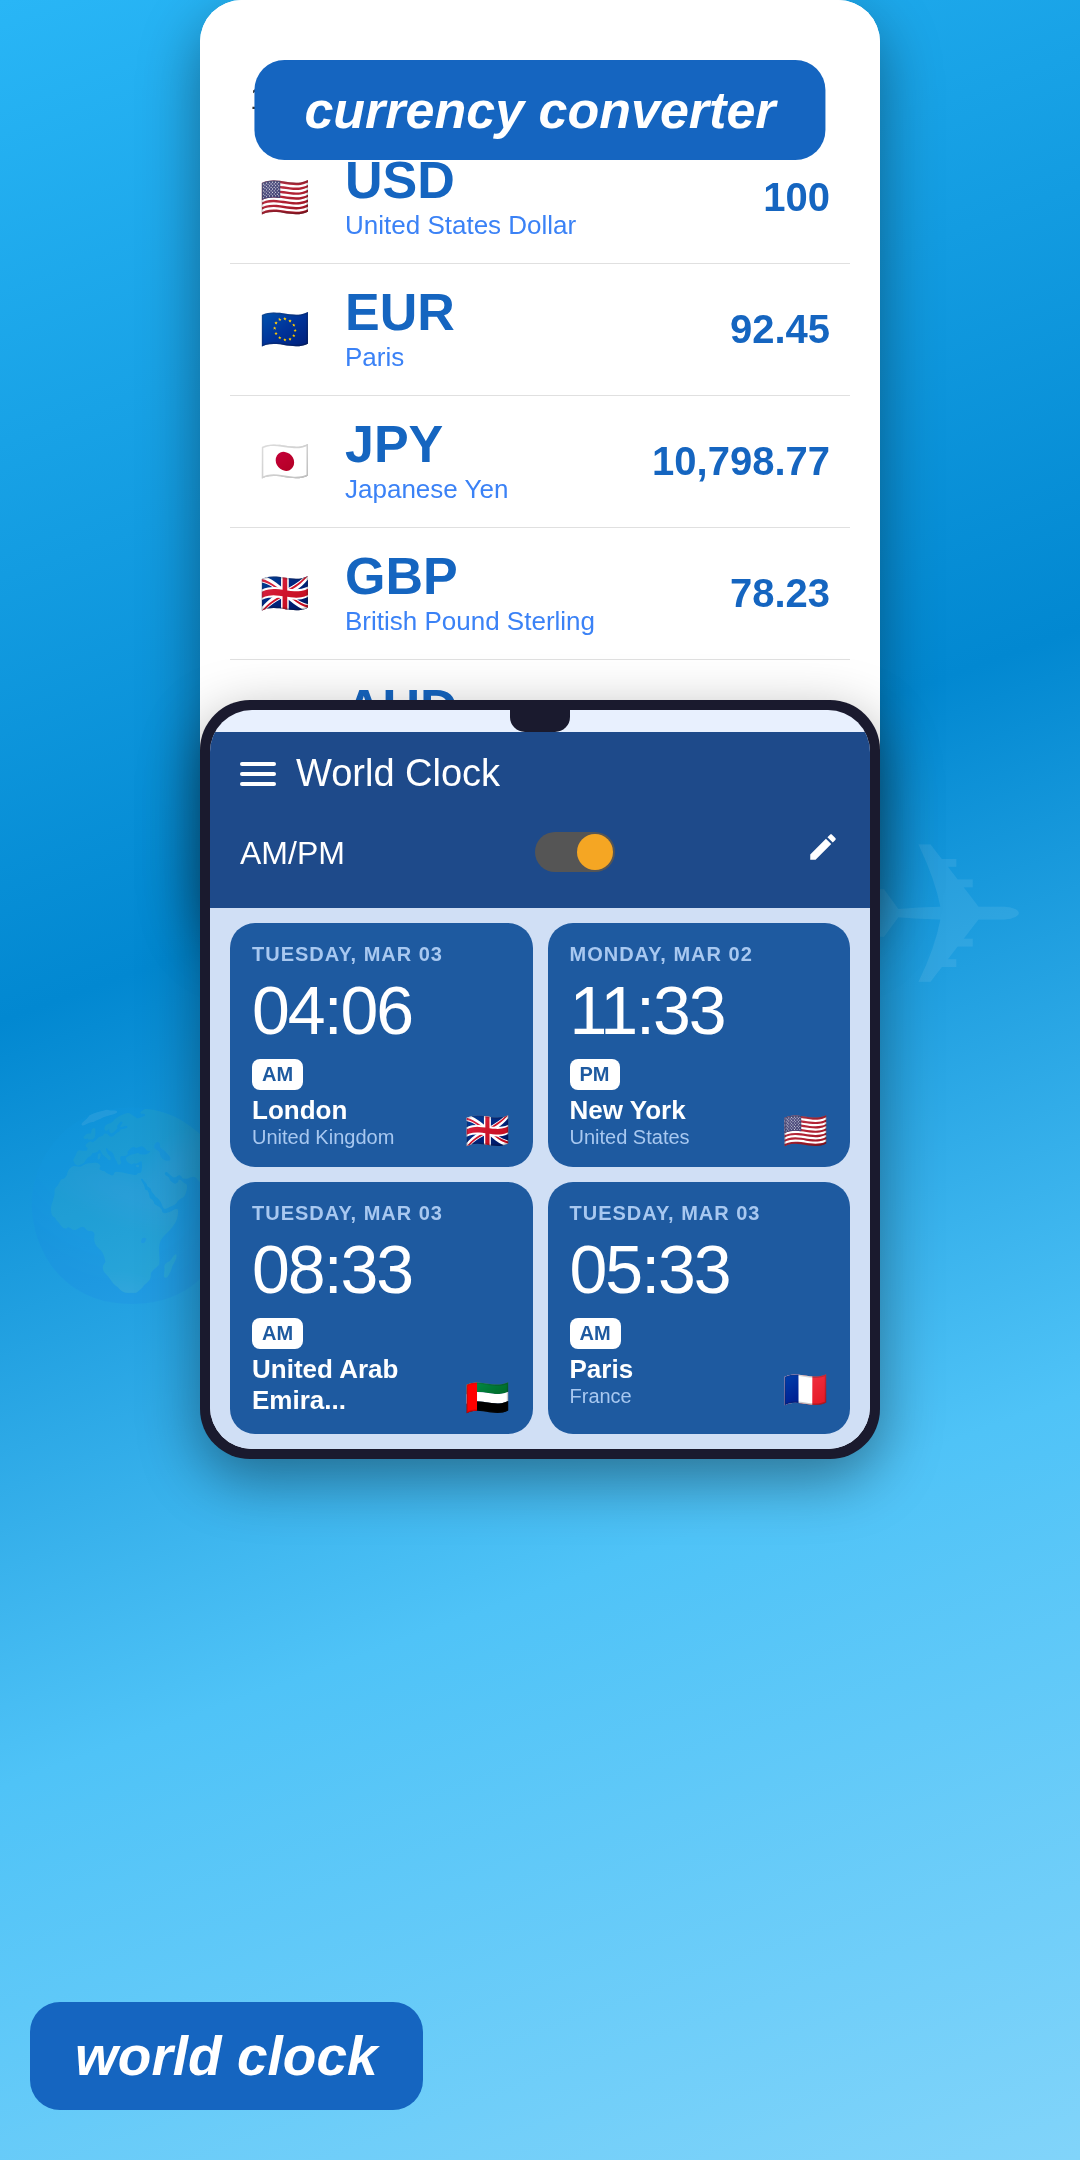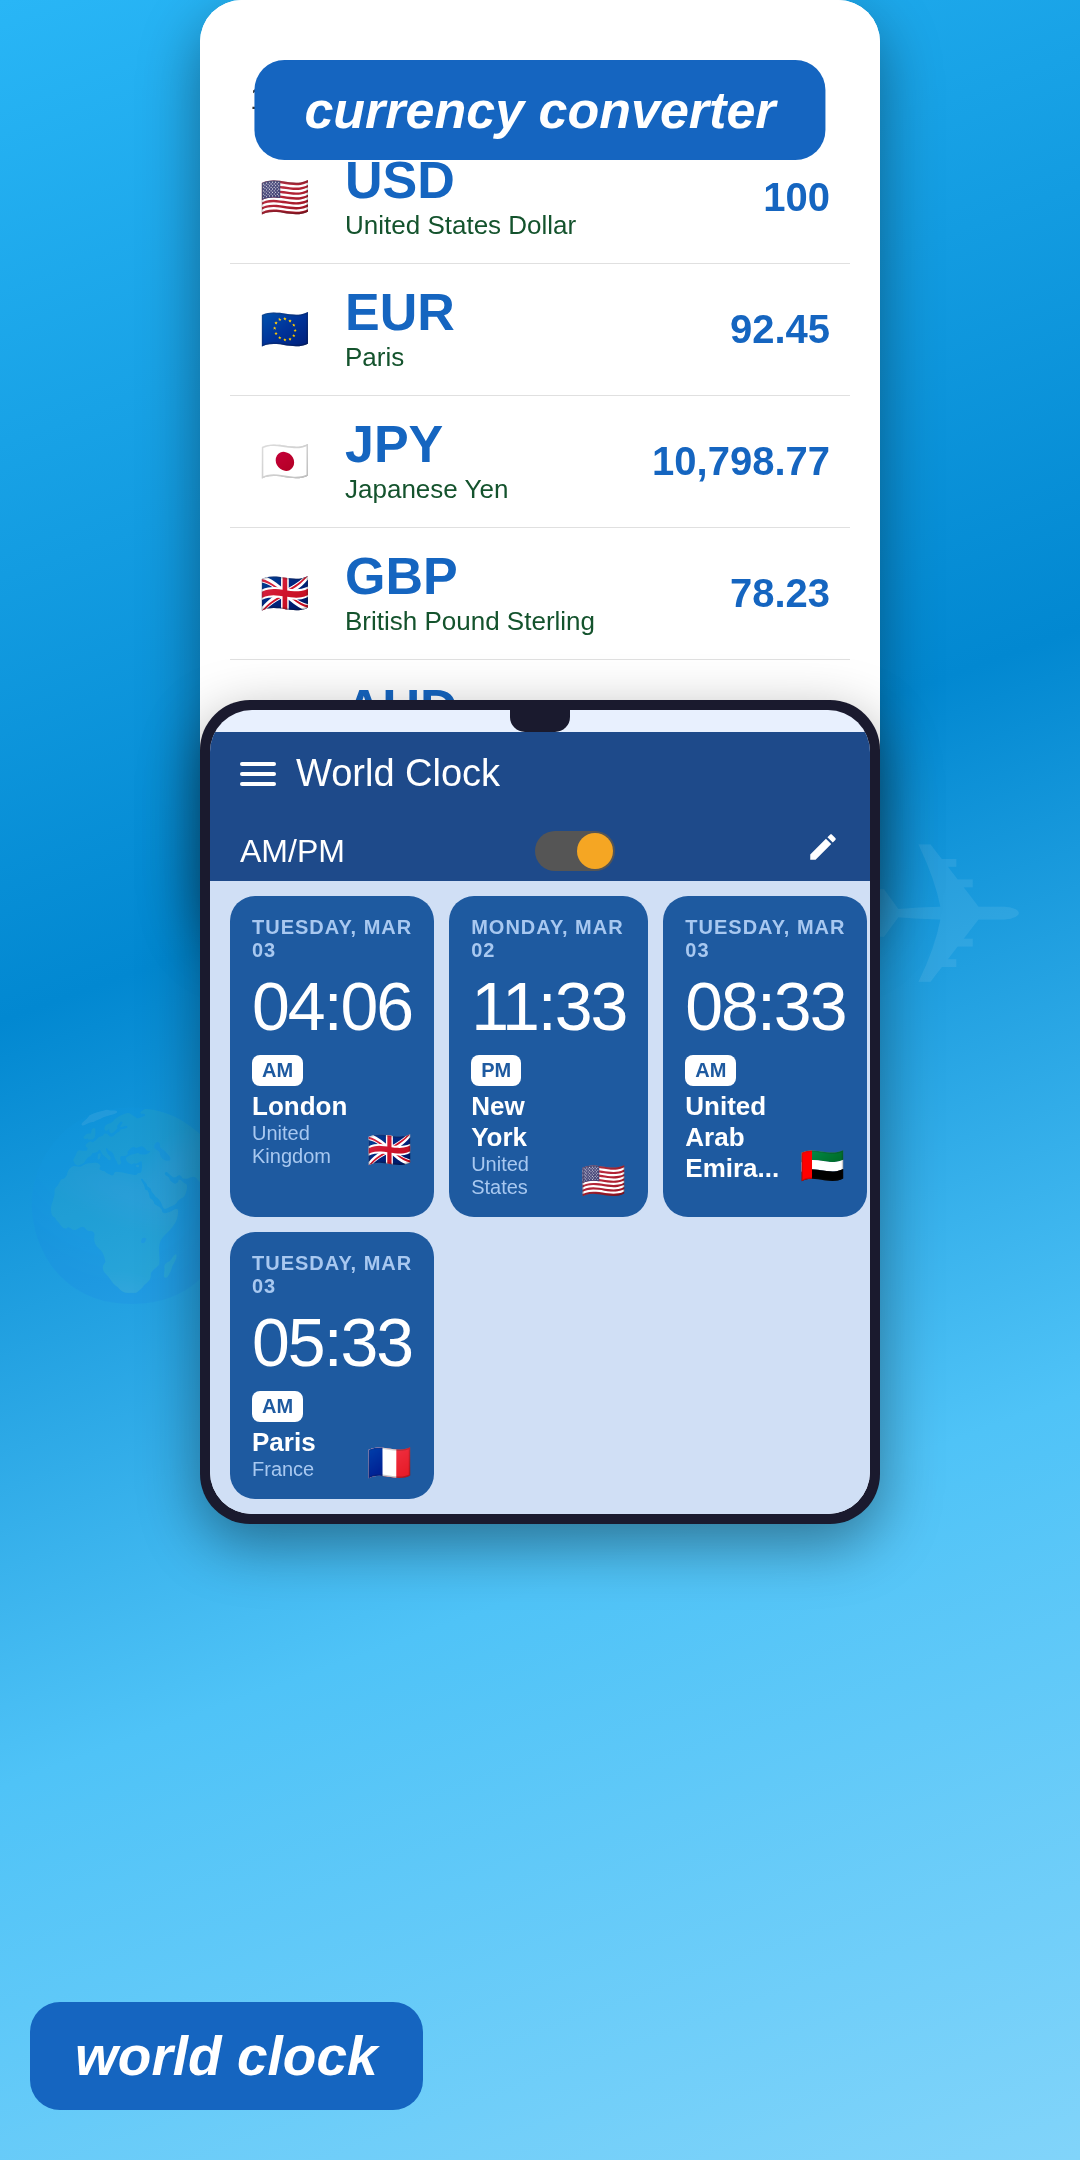--- a/index.html
+++ b/index.html
@@ -91,21 +91,21 @@
       flex: 1;
     }
     .currency-code {
       font-size: 52px;
       font-weight: 700;
       color: #1565c0;
       line-height: 1;
     }
     .currency-name {
       font-size: 26px;
-      color: #14532d;
+      color: #3b82f6;
       margin-top: 4px;
     }
     .currency-value {
       font-size: 40px;
       font-weight: 600;
       color: #1565c0;
     }
 
     
     .phone-clock {
@@ -164,23 +164,23 @@
     .clock-title {
       color: white;
       font-size: 38px;
       font-weight: 500;
       flex: 1;
     }
 
     
     .ampm-row {
       background: #1e4a8a;
-      padding: 15px 30px 9px;
-      display: flex;
-      align-items: center;
+      padding: 15px 30px 36px;
+      display: flex;
+      align-items: flex-end;
       justify-content: space-between;
     }
 
     .ampm-label {
       color: white;
       font-size: 32px;
       font-weight: 500;
     }
 
     .toggle-switch {
@@ -205,21 +205,21 @@
     }
 
     .edit-icon {
       color: white;
       font-size: 34px;
     }
 
     
     .clock-grid {
       display: grid;
-      grid-template-columns: 1fr 1fr 1fr;
+      grid-template-columns: 1fr 1fr;
       gap: 15px;
       padding: 15px 20px;
       background: #d0dff5;
     }
 
     .clock-card {
       background: #1e5aa0;
       border-radius: 25px;
       padding: 20px 22px 18px;
       color: white;

